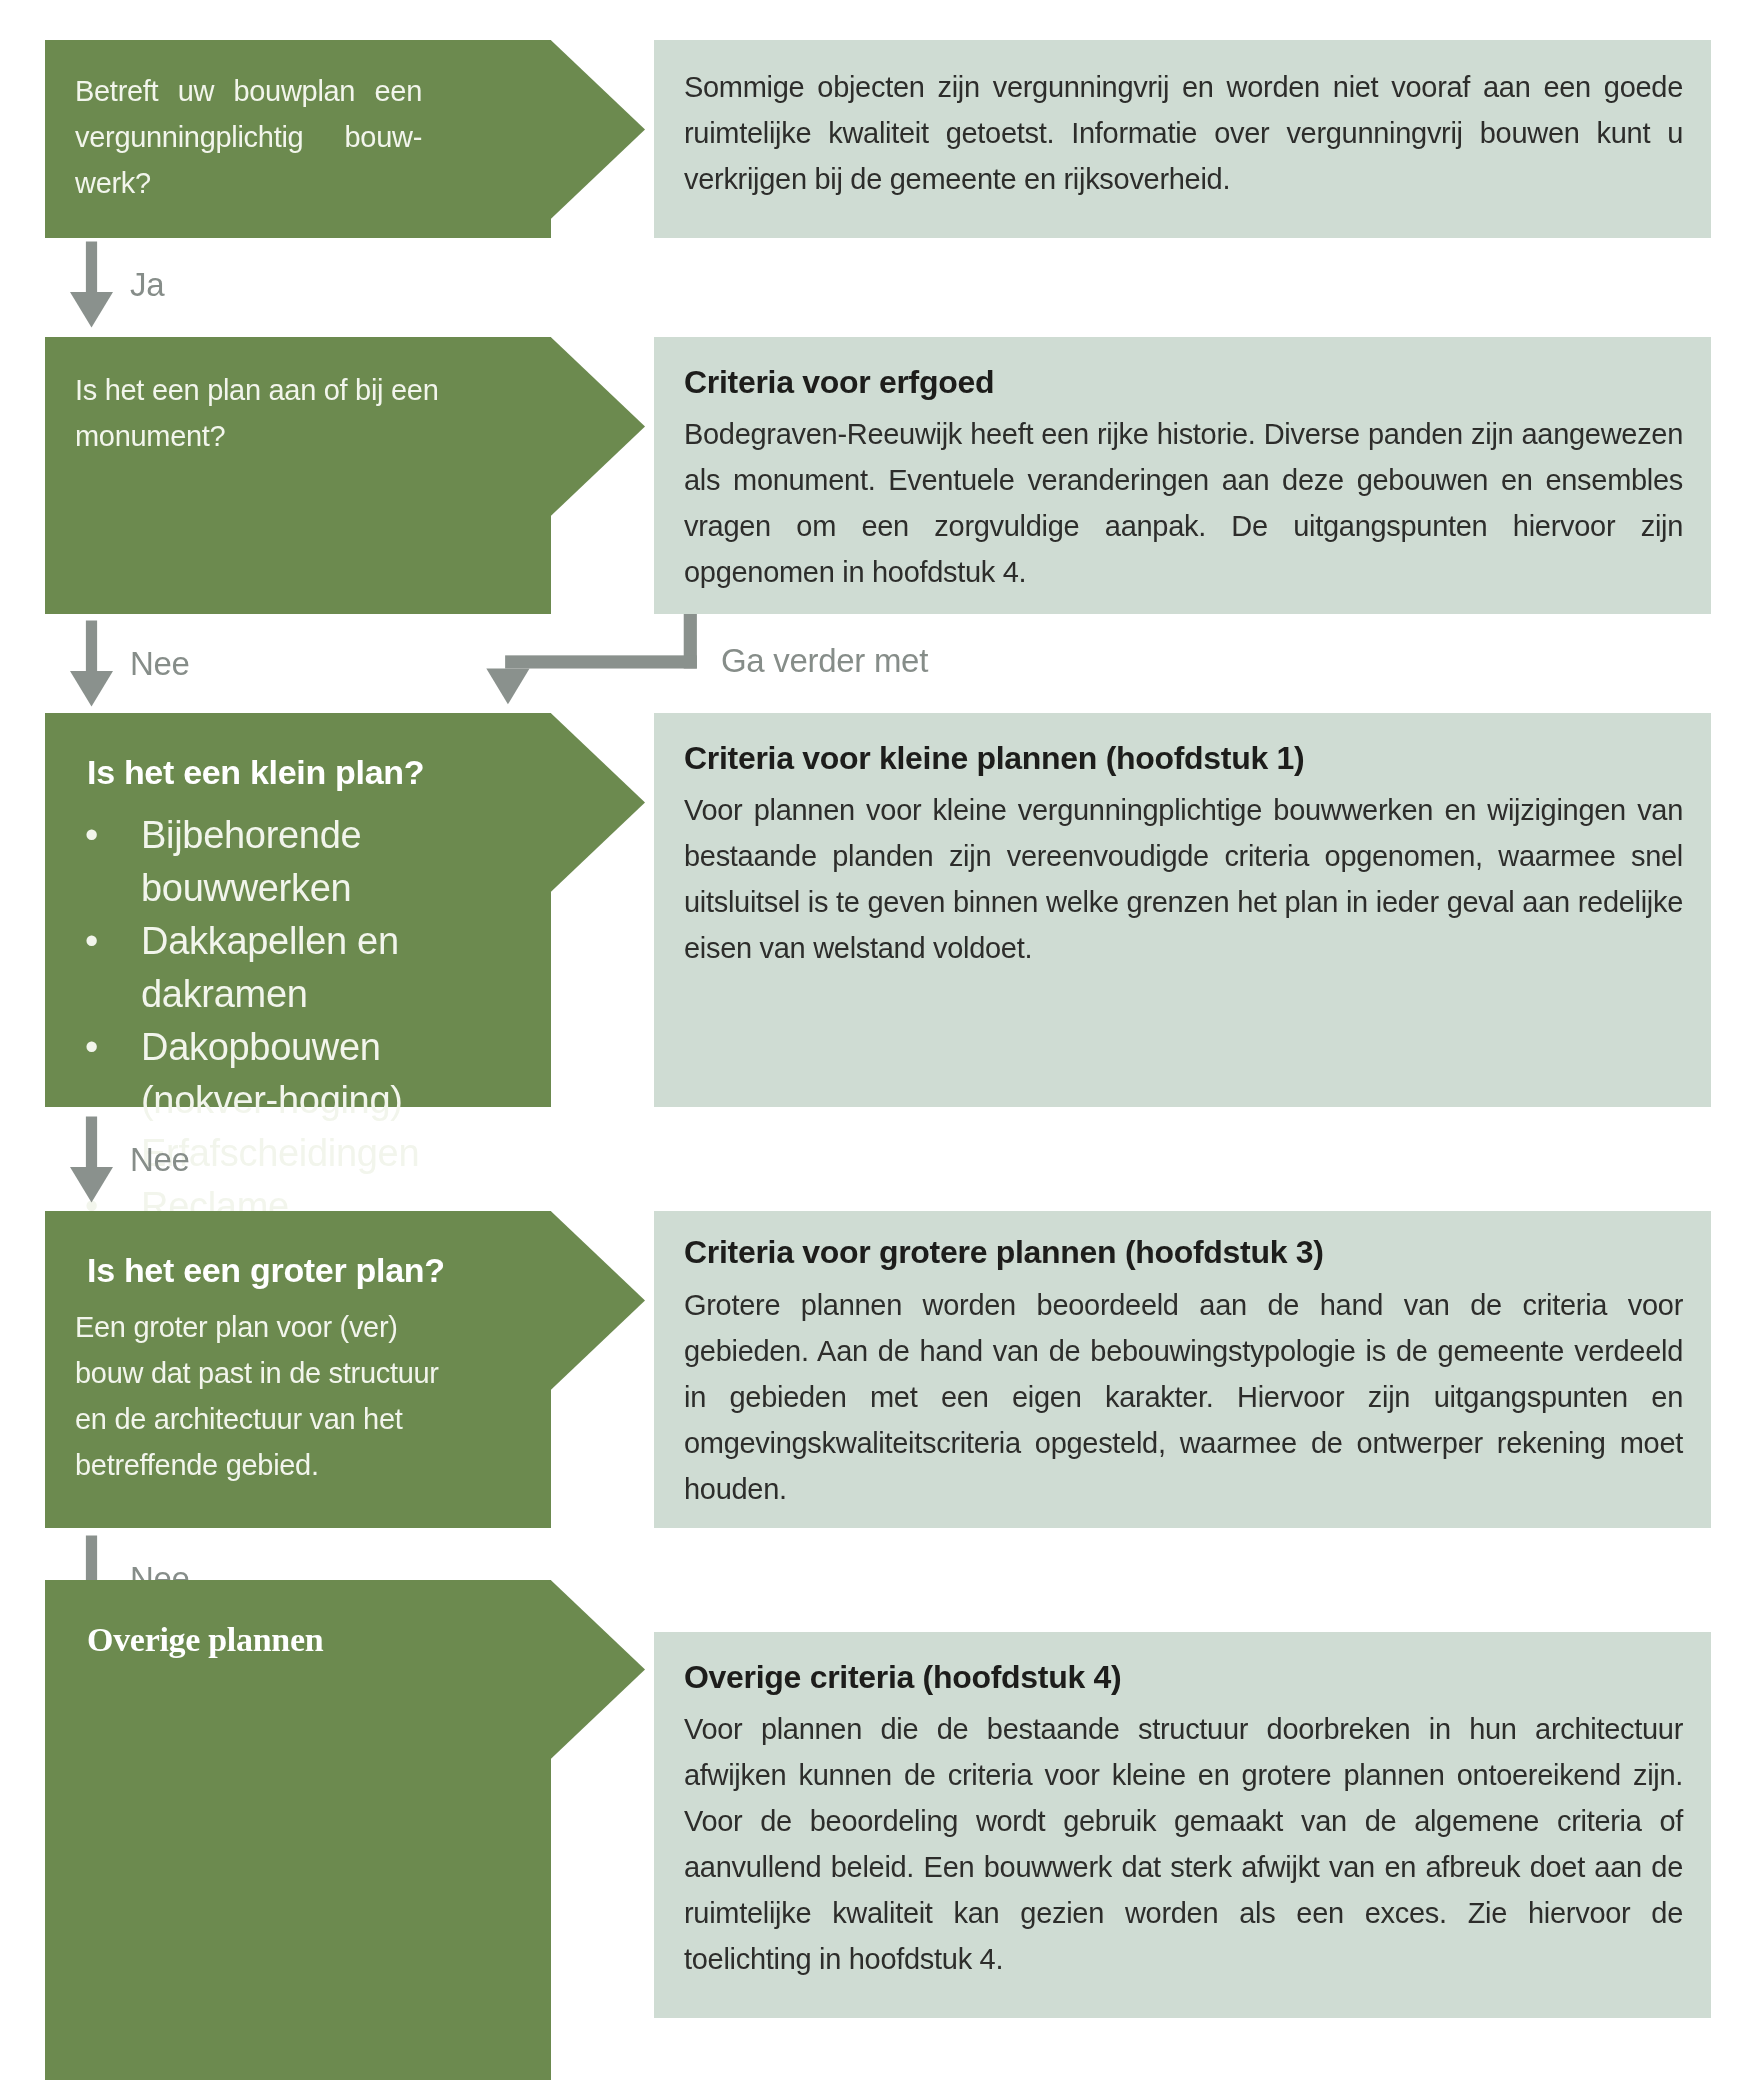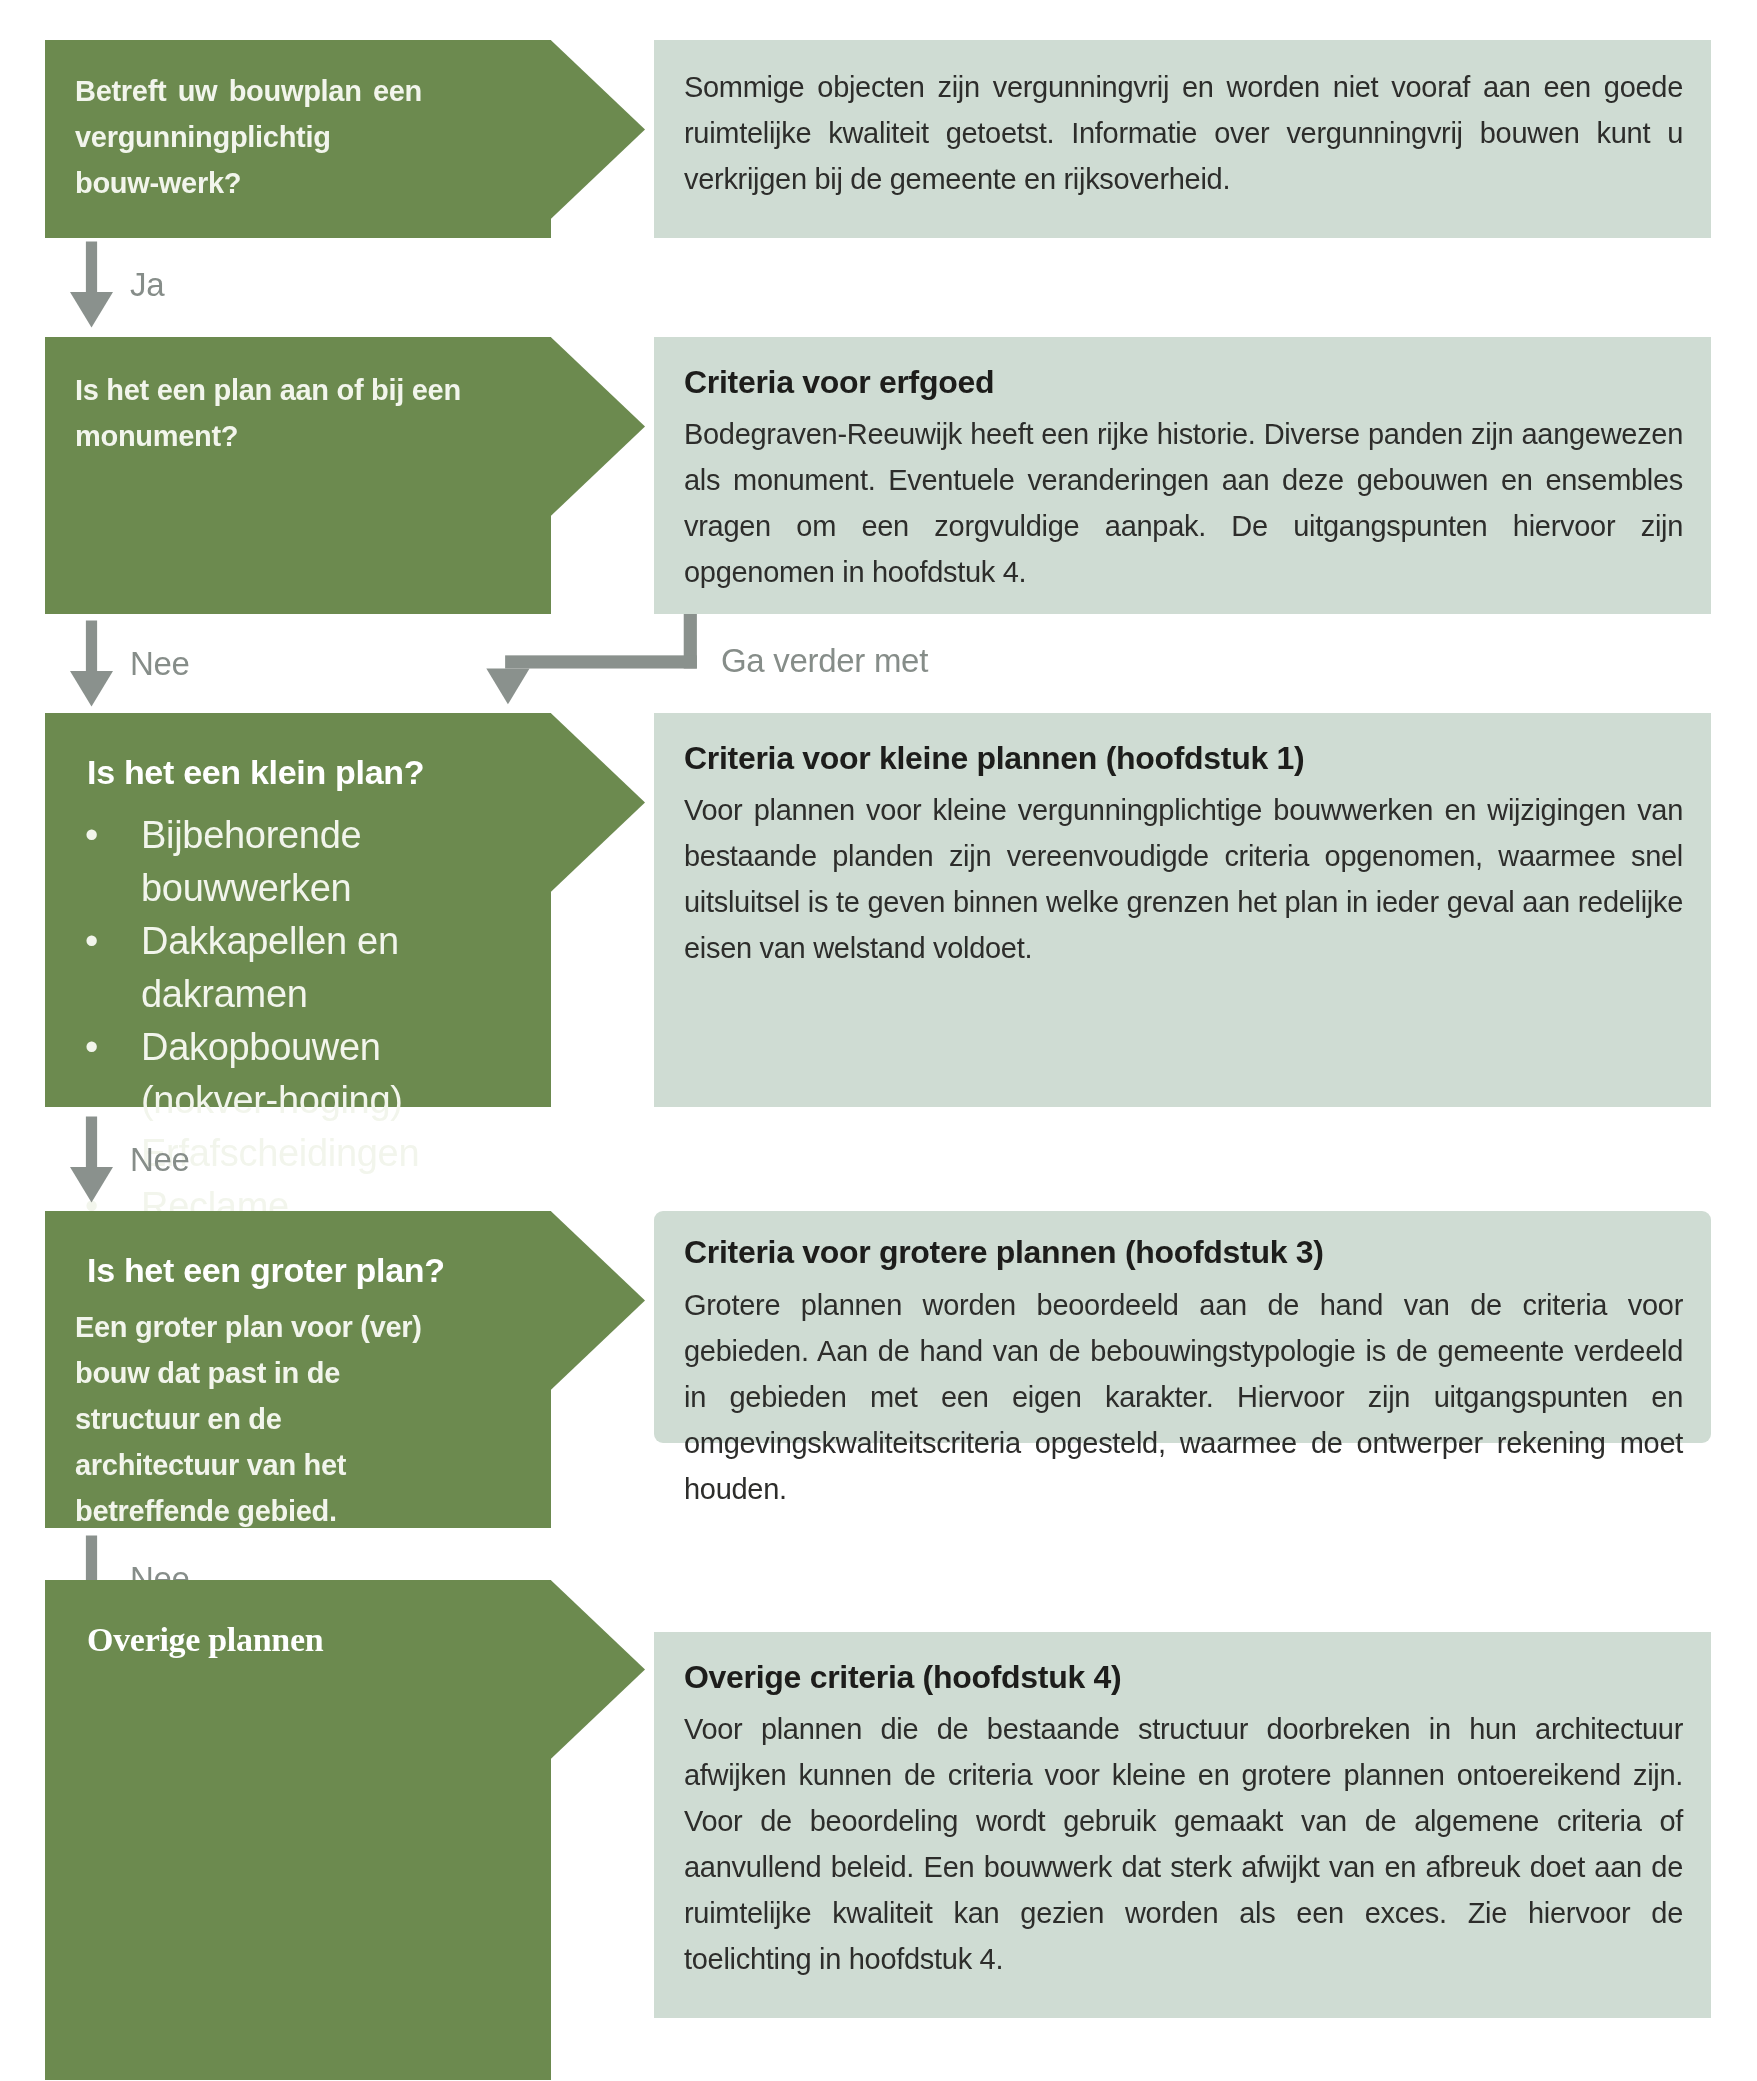--- a/index.html
+++ b/index.html
@@ -17,42 +17,42 @@
 
   
   .gbox{position:absolute;left:45px;width:506px;background:var(--green);color:var(--boxtext);box-sizing:border-box;}
   .gbox .chev{position:absolute;left:506px;top:0;display:block;}
   .g1{top:40px;height:198px;}
   .g2{top:337px;height:277px;}
   .g3{top:713px;height:394px;}
   .g4{top:1211px;height:317px;}
   .g5{top:1580px;height:500px;font-family:Liberation Serif, serif;}
 
-  .gtext{margin:0;padding:28px 0 0 30px;font-size:29px;line-height:46px;letter-spacing:-0.3px;color:var(--boxtext);font-weight:bold;}
+  .gtext{margin:0;padding:28px 0 0 30px;font-size:29px;line-height:46px;letter-spacing:-0.3px;color:var(--boxtext);}
   .g1 .gtext{width:347px;text-align:justify;}
   .g2 .gtext{width:433px;padding-top:30px;}
   .g4 .gtext{width:377px;padding-top:0;margin-top:3.8px;}
   .ghead{margin:12px;padding:26px 0 0 30px;font-size:34px;line-height:43px;font-weight:700;letter-spacing:-0.3px;color:#ffffff;}
 
   .gbullets{list-style:none;margin:15px 0 0 0;padding:0 0 0 40px;width:379px;}
   .gbullets li{position:relative;padding-left:56px;font-size:38px;line-height:53px;letter-spacing:-0.3px;}
   .gbullets li::before{content:"\2022";position:absolute;left:0;top:0;}
 
   .ans{position:absolute;left:480px;width:113px;text-align:center;font-size:32px;font-weight:500;color:#ffffff;}
   .ans-1{top:66px;}
   .ans-2{top:94px;}
   .ans-3{top:99px;}
   .ans-4{top:122px;}
 
   
   .lbox{position:absolute;left:654px;width:1057px;background:var(--light);box-sizing:border-box;padding:24.5px 28px 0 30px;}
   .l1{top:40px;height:198px;padding-top:24px;}
   .l2{top:337px;height:277px;}
   .l3{top:713px;height:394px;}
-  .l4{top:1211px;height:232px;padding-top:21px;border-radius:9px;}
+  .l4{top:1211px;height:317px;padding-top:21px;}
   .l5{top:1632px;height:386px;}
   .lhead{margin:0 0 8.5px 0;font-size:32px;line-height:41px;font-weight:700;letter-spacing:-0.3px;color:var(--ink);}
   .lbody{margin:0;font-size:29px;line-height:46px;letter-spacing:-0.3px;color:var(--ink2);text-align:justify;}
 
   
   .varrow{position:absolute;left:70px;}
   .va1{top:241px;} .va2{top:620px;} .va3{top:1116px;} .va4{top:1535px;}
   .flabel{position:absolute;font-size:33px;color:var(--gray-label);letter-spacing:-0.3px;}
   .fl1{left:130px;top:266px;}
   .fl2{left:130px;top:645px;}

